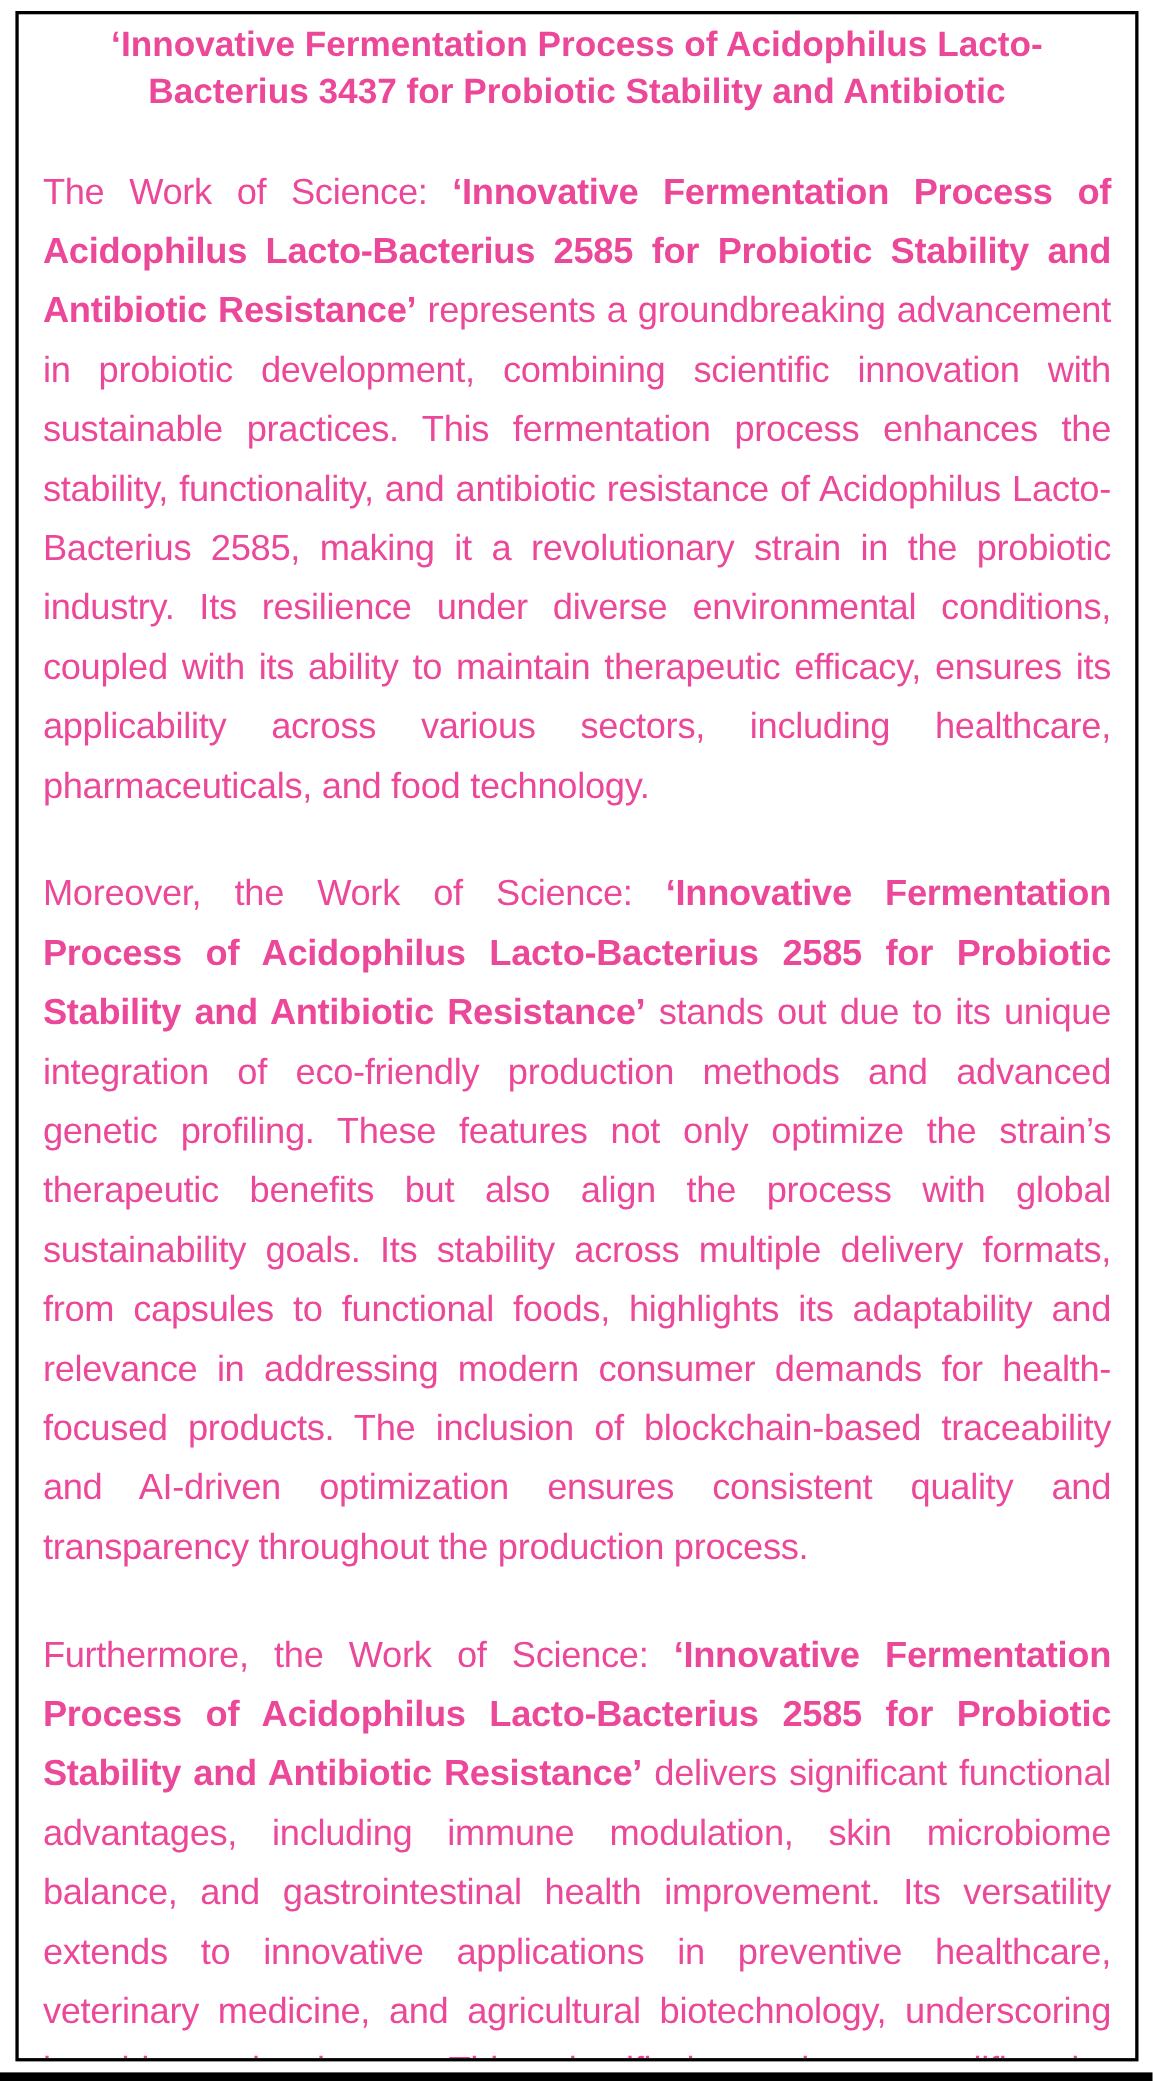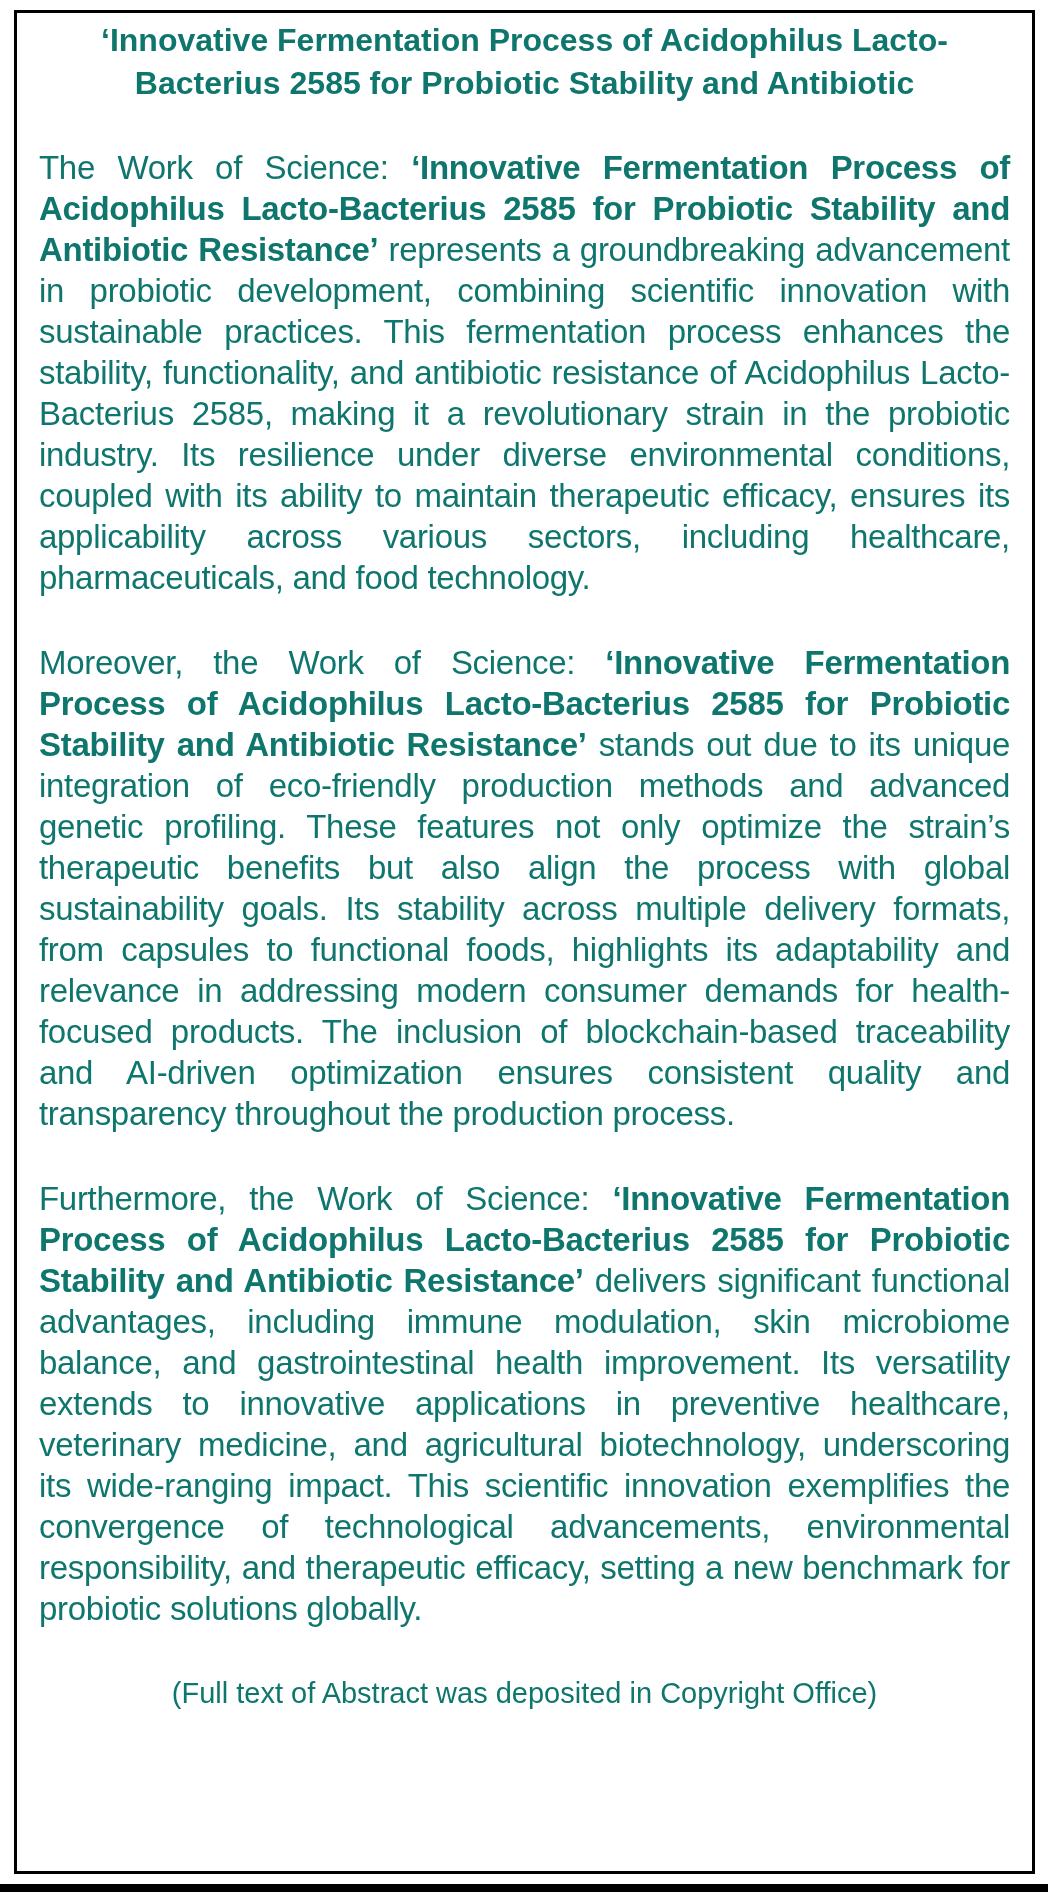--- a/index.html
+++ b/index.html
@@ -7,21 +7,21 @@
     padding: 0;
     background: #ffffff;
   }
   .page {
     position: relative;
     width: 1048px;
     height: 1892px;
     background: #ffffff;
     overflow: hidden;
     font-family: "Liberation Sans", sans-serif;
-    color: #0f766e;
+    color: #ec4899;
   }
   .abstract-box {
     position: absolute;
     left: 14px;
     top: 10px;
     width: 1021px;
     height: 1864px;
     border: 3px solid #000000;
     box-sizing: border-box;
     padding: 6px 22px 0 22px;
@@ -33,21 +33,21 @@
     font-weight: bold;
     font-size: 32px;
     line-height: 43px;
     margin: 0 0 42px 0;
   }
   .doc-title .title-line {
     white-space: nowrap;
   }
   .para {
     font-size: 33px;
-    line-height: 41px;
+    line-height: 54px;
     text-align: justify;
     margin: 0 0 44px 0;
     letter-spacing: -0.3px;
   }
   .para .b {
     font-weight: bold;
   }
   .footer-line {
     font-size: 29px;
     line-height: 41px;
@@ -65,21 +65,21 @@
 </style>
 </head>
 <body>
 
 <div class="page">
 
   <div class="abstract-box">
 
     <div class="doc-title">
       <div class="title-line">‘Innovative Fermentation Process of Acidophilus Lacto-</div>
-      <div class="title-line">Bacterius 2585 for Probiotic Stability and Antibiotic</div>
+      <div class="title-line">Bacterius 3437 for Probiotic Stability and Antibiotic</div>
     </div>
 
     <p class="para"><span>The Work of Science: </span><span class="b">‘Innovative Fermentation Process of Acidophilus Lacto-Bacterius 2585 for Probiotic Stability and Antibiotic Resistance’</span><span> represents a groundbreaking advancement in probiotic development, combining scientific innovation with sustainable practices. This fermentation process enhances the stability, functionality, and antibiotic resistance of Acidophilus Lacto-Bacterius 2585, making it a revolutionary strain in the probiotic industry. Its resilience under diverse environmental conditions, coupled with its ability to maintain therapeutic efficacy, ensures its applicability across various sectors, including healthcare, pharmaceuticals, and food technology.</span></p>
 
     <p class="para"><span>Moreover, the Work of Science: </span><span class="b">‘Innovative Fermentation Process of Acidophilus Lacto-Bacterius 2585 for Probiotic Stability and Antibiotic Resistance’</span><span> stands out due to its unique integration of eco-friendly production methods and advanced genetic profiling. These features not only optimize the strain’s therapeutic benefits but also align the process with global sustainability goals. Its stability across multiple delivery formats, from capsules to functional foods, highlights its adaptability and relevance in addressing modern consumer demands for health-focused products. The inclusion of blockchain-based traceability and AI-driven optimization ensures consistent quality and transparency throughout the production process.</span></p>
 
     <p class="para"><span>Furthermore, the Work of Science: </span><span class="b">‘Innovative Fermentation Process of Acidophilus Lacto-Bacterius 2585 for Probiotic Stability and Antibiotic Resistance’</span><span> delivers significant functional advantages, including immune modulation, skin microbiome balance, and gastrointestinal health improvement. Its versatility extends to innovative applications in preventive healthcare, veterinary medicine, and agricultural biotechnology, underscoring its wide-ranging impact. This scientific innovation exemplifies the convergence of technological advancements, environmental responsibility, and therapeutic efficacy, setting a new benchmark for probiotic solutions globally.</span></p>
 
     <p class="footer-line">(Full text of Abstract was deposited in Copyright Office)</p>
 

